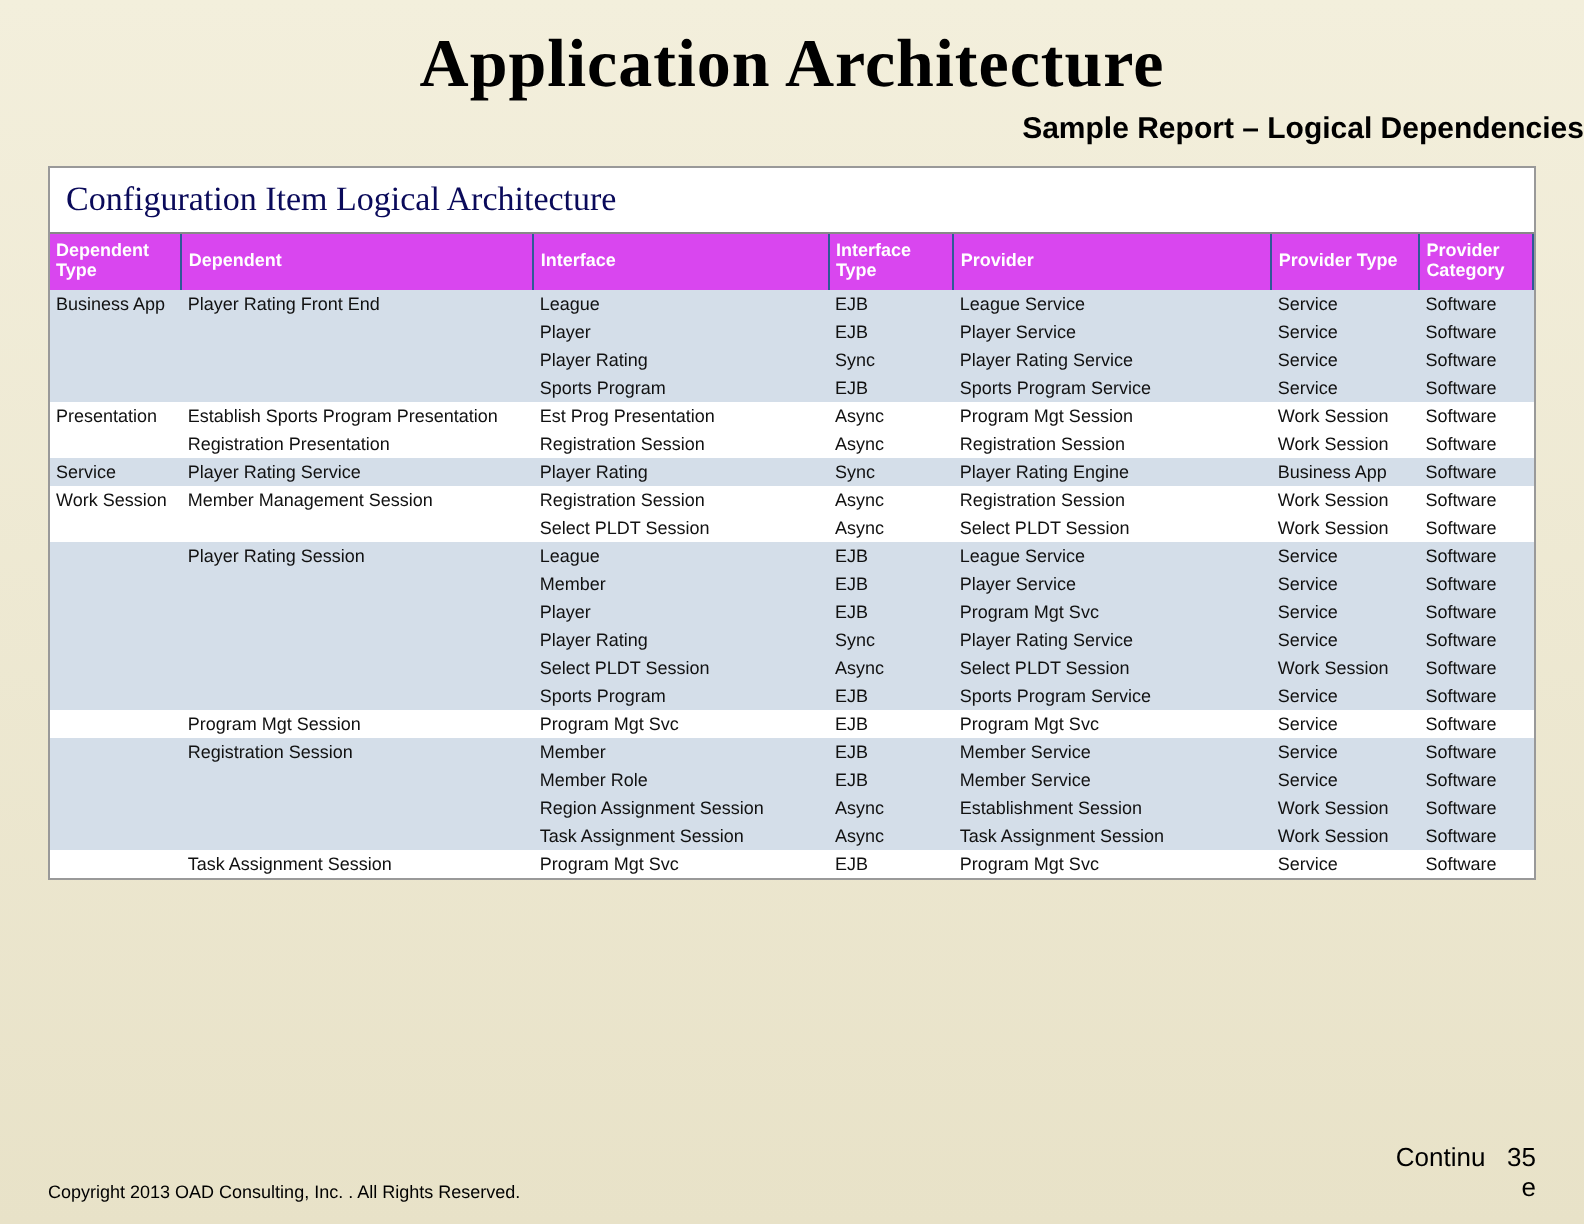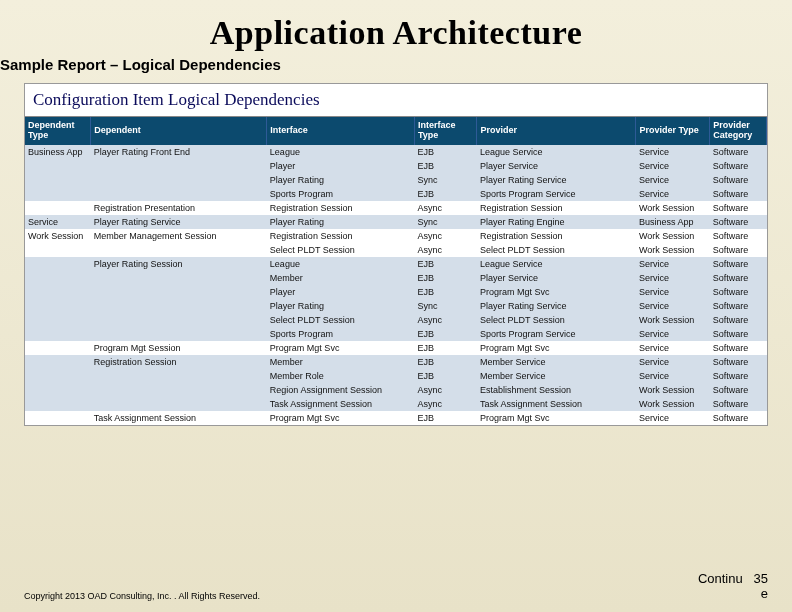--- a/index.html
+++ b/index.html
@@ -1,22 +1,22 @@
 <!DOCTYPE html>
 <html><head>
 <meta charset="utf-8">
 <style>
   html,body{margin:0;padding:0;width:792px;height:612px;font-family:Arial,Helvetica,sans-serif;background:#f0ecd8;overflow:hidden}
   .slide{width:792px;height:612px;position:relative;box-sizing:border-box;background:linear-gradient(#f3efdc,#e8e2c8)}
   h1{margin:0;padding:14px 0 4px 0;text-align:center;font-family:"Times New Roman",Times,serif;font-weight:700;font-size:34px;color:#000;letter-spacing:0.5px}
-  .subtitle{text-align:left;font-weight:700;font-size:15px;color:#000;margin-bottom:10px}
+  .subtitle{text-align:right;font-weight:700;font-size:15px;color:#000;margin-bottom:10px}
   .report-wrap{margin:0 24px;background:#fff;border:1px solid #999}
   .report-title{font-family:"Times New Roman",Times,serif;font-size:17px;color:#0a0a5a;padding:6px 8px;border-bottom:1px solid #888}
   table{width:100%;border-collapse:collapse;font-size:9px;table-layout:fixed}
-  thead th{background:#0c4a6e;color:#fff;font-weight:700;text-align:left;padding:4px 3px;border-right:1px solid #2e5a96;font-size:9px;line-height:1.1}
+  thead th{background:#d946ef;color:#fff;font-weight:700;text-align:left;padding:4px 3px;border-right:1px solid #2e5a96;font-size:9px;line-height:1.1}
   tbody td{padding:2px 3px;color:#111;white-space:nowrap;overflow:hidden;text-overflow:clip}
   tbody tr.alt td{background:#d4dee9}
   tbody tr.norm td{background:#fff}
   .c1{width:58px}
   .c2{width:155px}
   .c3{width:130px}
   .c4{width:55px}
   .c5{width:140px}
   .c6{width:65px}
   .c7{width:50px}
@@ -24,21 +24,21 @@
   .footer-right{position:absolute;right:24px;bottom:10px;font-size:13px;color:#000;line-height:1.2;text-align:right}
 </style>
 </head>
 <body>
 
 <div class="slide">
   <h1>Application Architecture</h1>
   <div class="subtitle">Sample Report – Logical Dependencies</div>
 
   <div class="report-wrap">
-    <div class="report-title">Configuration Item Logical Dependencies</div>
+    <div class="report-title">Configuration Item Logical Architecture</div>
     <table>
       <colgroup>
         <col class="c1">
           <col class="c2">
           <col class="c3">
           <col class="c4">
           <col class="c5">
           <col class="c6">
           <col class="c7">
       </colgroup>
@@ -84,20 +84,29 @@
           <tr class="alt">
             <td></td>
             <td></td>
             <td>Sports Program</td>
             <td>EJB</td>
             <td>Sports Program Service</td>
             <td>Service</td>
             <td>Software</td>
           </tr>
           <tr class="norm">
+            <td>Presentation</td>
+            <td>Establish Sports Program Presentation</td>
+            <td>Est Prog Presentation</td>
+            <td>Async</td>
+            <td>Program Mgt Session</td>
+            <td>Work Session</td>
+            <td>Software</td>
+          </tr>
+          <tr class="norm">
             <td></td>
             <td>Registration Presentation</td>
             <td>Registration Session</td>
             <td>Async</td>
             <td>Registration Session</td>
             <td>Work Session</td>
             <td>Software</td>
           </tr>
           <tr class="alt">
             <td>Service</td>

